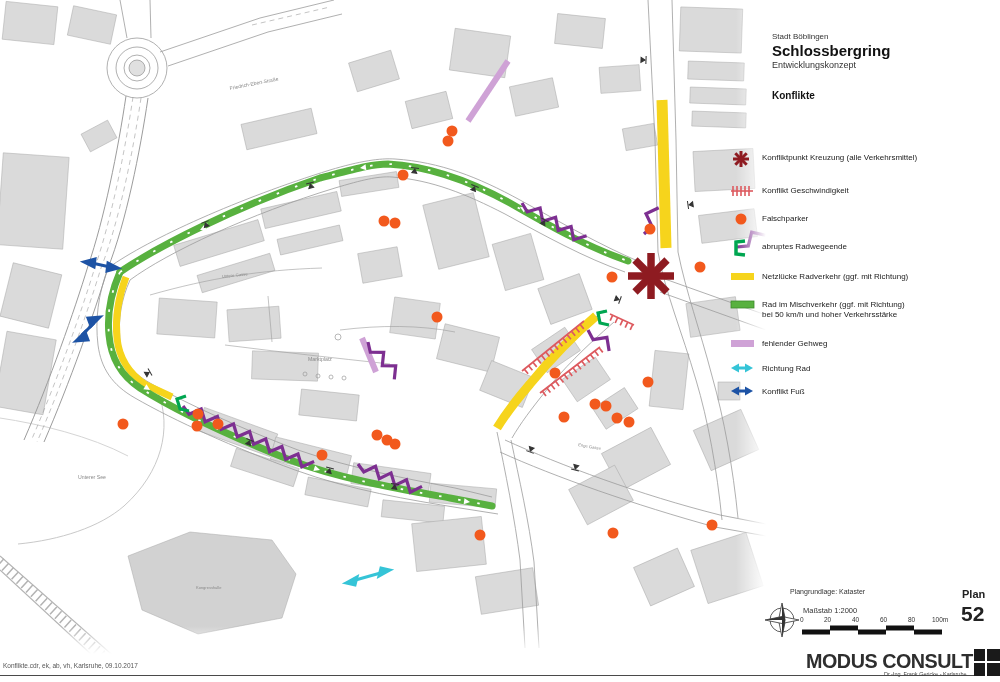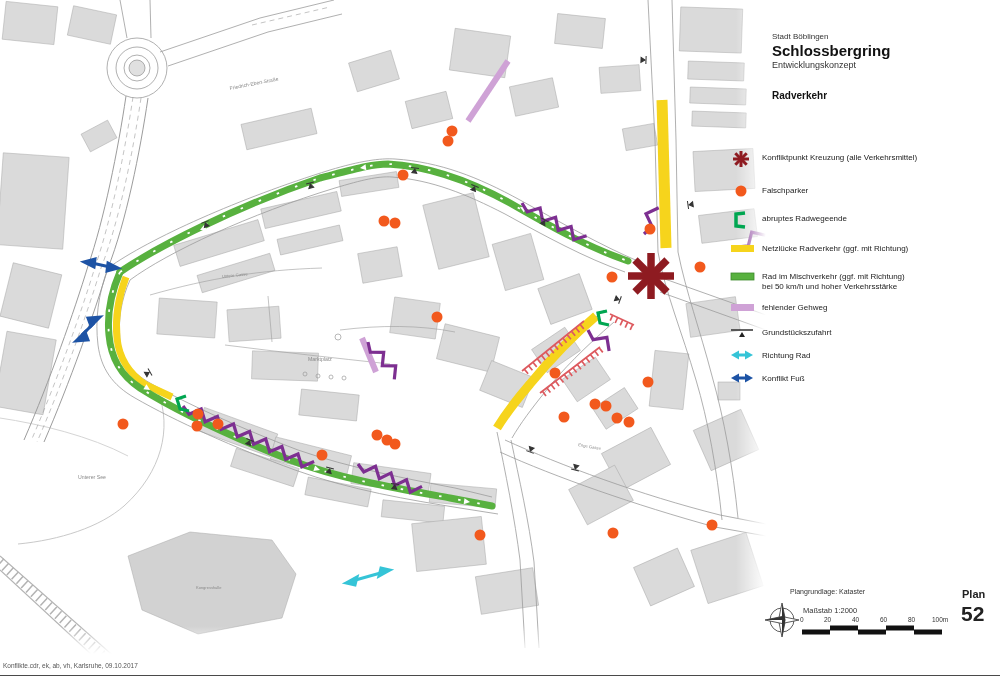--- a/index.html
+++ b/index.html
@@ -333,71 +333,77 @@
     </g>
 
     <rect x="736" y="0" width="30" height="654" fill="url(#fadeR)"></rect>
     <rect x="0" y="626" width="766" height="28" fill="url(#fadeB)"></rect>
   </svg>
 
   <div id="titleblock">
     <div class="tb-city">Stadt Böblingen</div>
     <div class="tb-title">Schlossbergring</div>
     <div class="tb-sub">Entwicklungskonzept</div>
-    <div class="tb-section">Radverkehr</div>
+    <div class="tb-section">Konflikte</div>
   </div>
 
   <div id="legend">
     <div class="lg-row" style="margin-bottom:9px">
       <span class="lg-sym"><svg width="30" height="20">
             <g transform="translate(13,10)" stroke="#8e1b21" stroke-width="3">
               <line x1="-8" y1="0" x2="8" y2="0"></line>
               <line x1="0" y1="-8" x2="0" y2="8"></line>
               <line x1="-5.7" y1="-5.7" x2="5.7" y2="5.7"></line>
               <line x1="-5.7" y1="5.7" x2="5.7" y2="-5.7"></line>
             </g>
           </svg></span>
       <span class="lg-label">Konfliktpunkt Kreuzung (alle Verkehrsmittel)</span>
     </div>
     <div class="lg-row" style="margin-bottom:6px">
       <span class="lg-sym"><svg width="30" height="18">
+            <g stroke="#dd5a5f" stroke-width="1.6">
+              <line x1="3" y1="9" x2="25" y2="9"></line>
+              <line x1="5" y1="4" x2="5" y2="14"></line>
+              <line x1="9" y1="4" x2="9" y2="14"></line>
+              <line x1="13" y1="4" x2="13" y2="14"></line>
+              <line x1="17" y1="4" x2="17" y2="14"></line>
+              <line x1="21" y1="4" x2="21" y2="14"></line>
+            </g>
+          </svg></span>
+      <span class="lg-label">Konflikt Geschwindigkeit</span>
+    </div>
+    <div class="lg-row" style="margin-bottom:6px">
+      <span class="lg-sym"><svg width="30" height="18">
             <circle cx="13" cy="9" r="5.5" fill="#f2591d"></circle>
           </svg></span>
       <span class="lg-label">Falschparker</span>
     </div>
     <div class="lg-row" style="margin-bottom:6px">
       <span class="lg-sym"><svg width="30" height="20">
             <polyline points="17,3 8,4 8,16 17,17" fill="none" stroke="#00a651" stroke-width="3.5"></polyline>
           </svg></span>
       <span class="lg-label">abruptes Radwegeende</span>
     </div>
     <div class="lg-row" style="margin-bottom:6px">
       <span class="lg-sym"><svg width="30" height="18">
             <rect x="3" y="5" width="23" height="7" fill="#f6d41c"></rect>
           </svg></span>
       <span class="lg-label">Netzlücke Radverkehr (ggf. mit Richtung)</span>
     </div>
-    <div class="lg-row" style="margin-bottom:7px">
+    <div class="lg-row" style="margin-bottom:15px">
       <span class="lg-sym"><svg width="30" height="18">
             <rect x="3" y="5" width="23" height="7" fill="#58b13f" stroke="#3c8a2b" stroke-width="0.8"></rect>
           </svg></span>
       <span class="lg-label"><span>Rad im Mischverkehr (ggf. mit Richtung)</span><br><span>bei 50 km/h und hoher Verkehrsstärke</span></span>
     </div>
     <div class="lg-row" style="margin-bottom:3px">
       <span class="lg-sym"><svg width="30" height="18">
             <rect x="3" y="5" width="23" height="7" fill="#cfa2d6"></rect>
           </svg></span>
       <span class="lg-label">fehlender Gehweg</span>
-    </div>
-    <div class="lg-row" style="margin-bottom:3px">
-      <span class="lg-sym"><svg width="30" height="16">
-            <line x1="3" y1="6" x2="25" y2="6" stroke="#222" stroke-width="1.4"></line>
-            <path d="M11,13 L17,13 L14,8 Z" fill="#222"></path>
-          </svg></span>
-      <span class="lg-label">Grundstückszufahrt</span>
     </div>
     <div class="lg-row" style="margin-bottom:3px">
       <span class="lg-sym"><svg width="30" height="16">
             <line x1="9" y1="8" x2="19" y2="8" stroke="#35c4d7" stroke-width="3"></line>
             <path d="M3,8 l8,-4.5 l0,9 Z" fill="#35c4d7"></path>
             <path d="M25,8 l-8,-4.5 l0,9 Z" fill="#35c4d7"></path>
           </svg></span>
       <span class="lg-label">Richtung Rad</span>
     </div>
     <div class="lg-row">
@@ -439,14 +445,24 @@
         <rect x="114" y="14" width="28" height="4.5"></rect>
         <rect x="2" y="13.5" width="140" height="1"></rect>
       </g>
     </svg>
     <div class="sb-plan">Plan</div>
     <div class="sb-num">52</div>
   </div>
 
   <div id="filenote">Konflikte.cdr, ek, ab, vh, Karlsruhe, 09.10.2017</div>
   <div id="footline"></div>
+  <div id="modus">
+    <div class="modus-text">MODUS CONSULT</div>
+    <div class="modus-sub">Dr.-Ing. Frank Gericke - Karlsruhe</div>
+    <div id="modusgrid">
+        <div></div>
+        <div></div>
+        <div></div>
+        <div></div>
+      </div>
+  </div>
 
 </div>
 
 </body></html>

